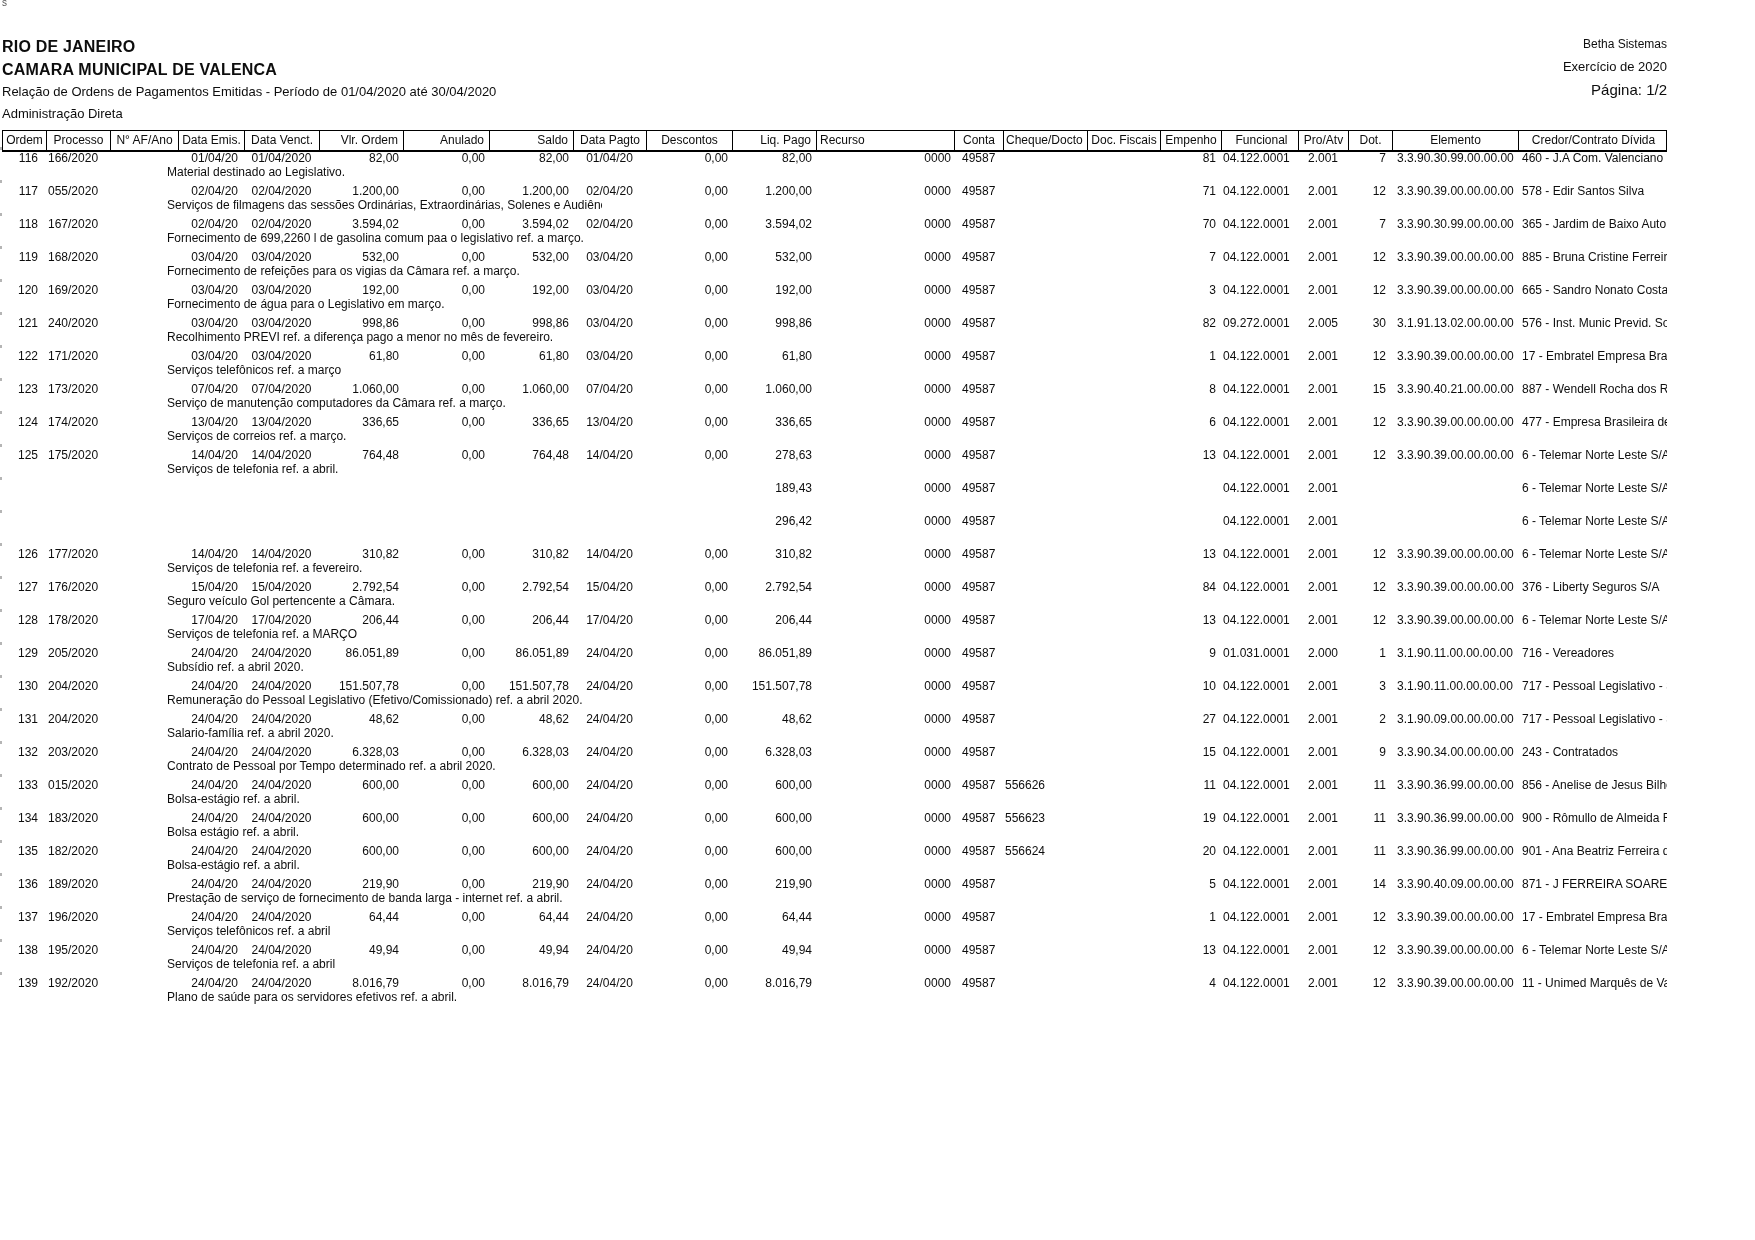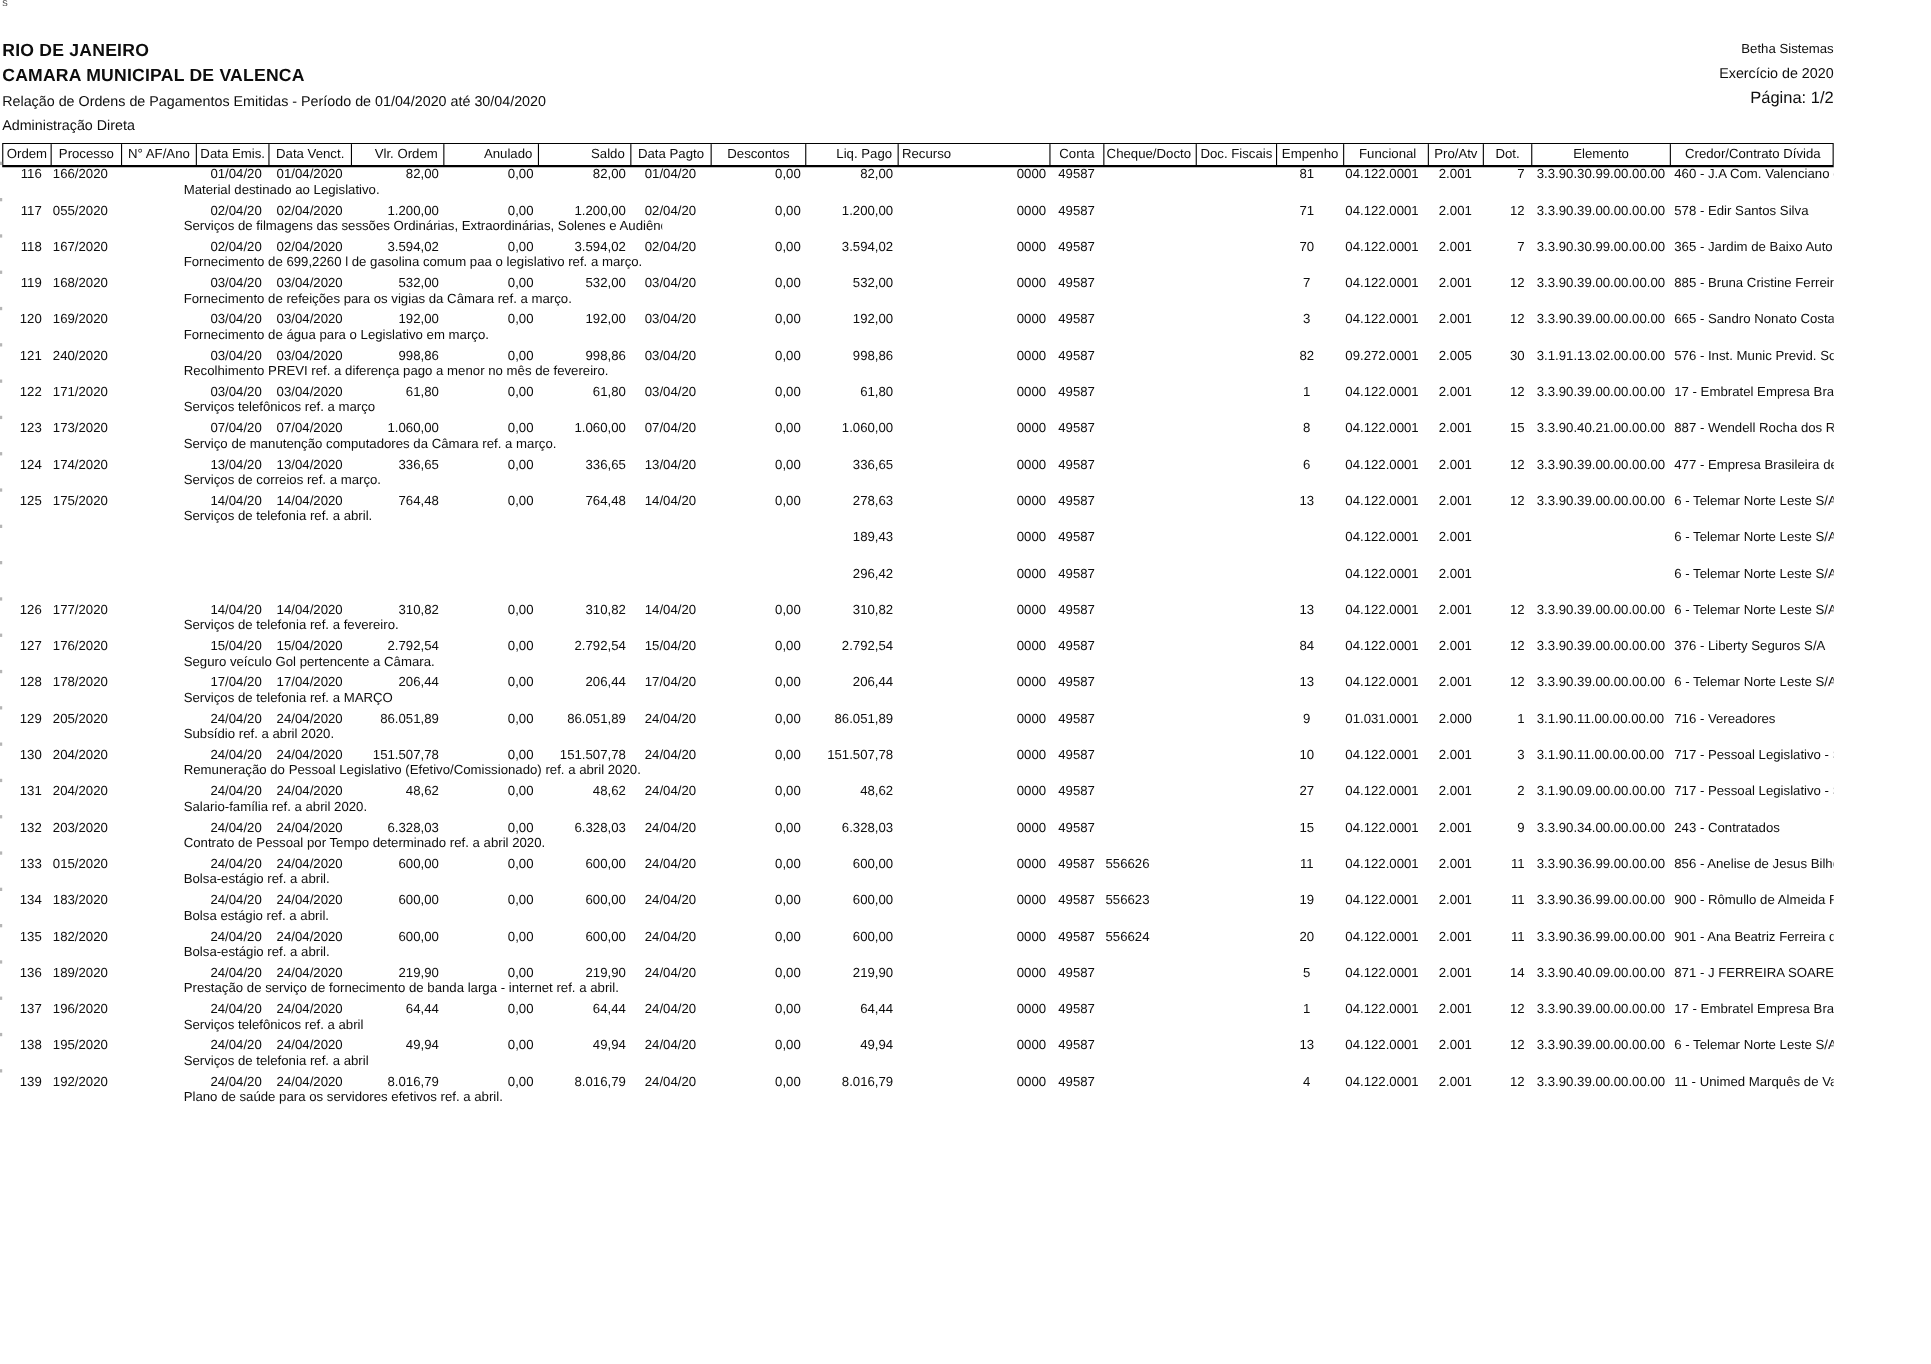--- a/index.html
+++ b/index.html
@@ -69,21 +69,21 @@
   .c-vlrordem{text-align:right;padding-right:4px;}
   .c-anulado{text-align:right;padding-right:4px;}
   .c-saldo{text-align:right;padding-right:4px;}
   .c-datapagto{text-align:center;}
   .c-descontos{text-align:right;padding-right:4px;}
   .c-liqpago{text-align:right;padding-right:4px;}
   .c-recurso{text-align:right;padding-right:3px;}
   .c-conta{text-align:left;padding-left:8px;}
   .c-cheque{text-align:left;padding-left:2px;}
   .c-docfiscais{}
-  .c-empenho{text-align:center;padding-right:5px;}
+  .c-empenho{text-align:right;padding-right:5px;}
   .c-funcional{text-align:left;padding-left:2px;}
   .c-proatv{text-align:center;}
   .c-dot{text-align:right;padding-right:6px;}
   .c-elemento{text-align:left;padding-left:5px;}
   .c-credor{
     grid-column:21;grid-row:1 / span 2;
     text-align:left;padding-left:4px;padding-right:21px;
     white-space:normal;line-height:13.5px;
   }
   .c-desc{

